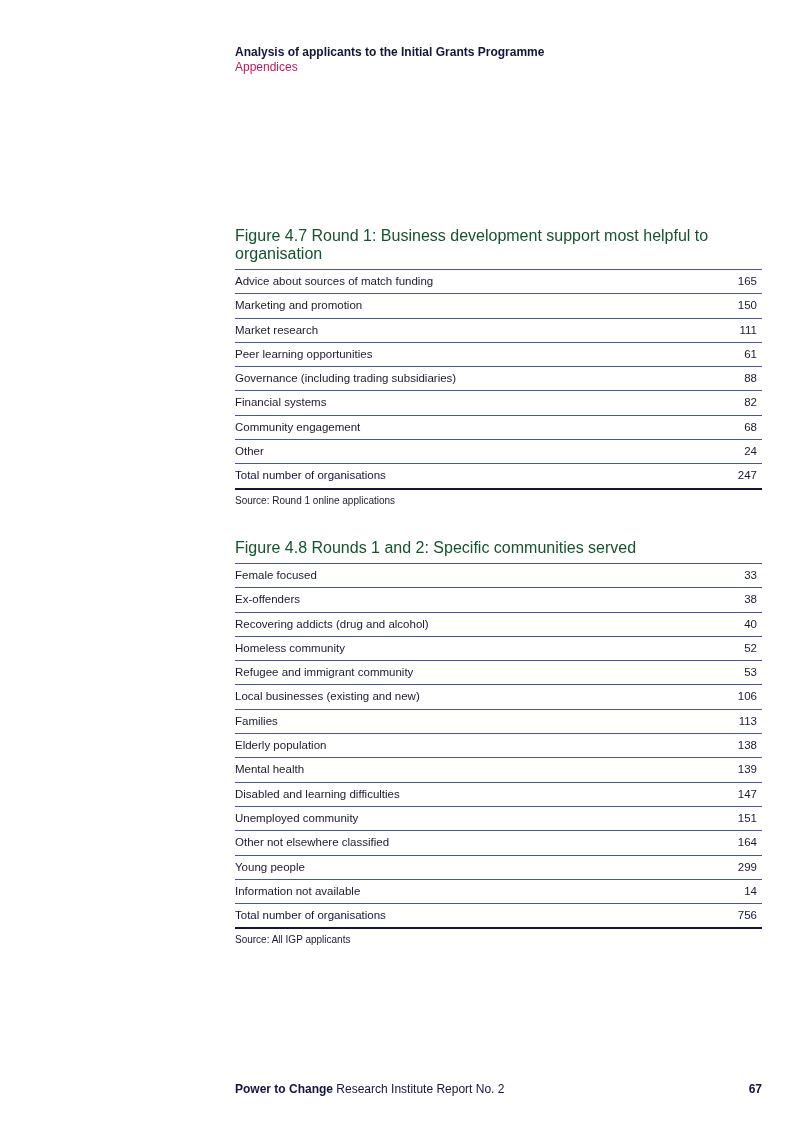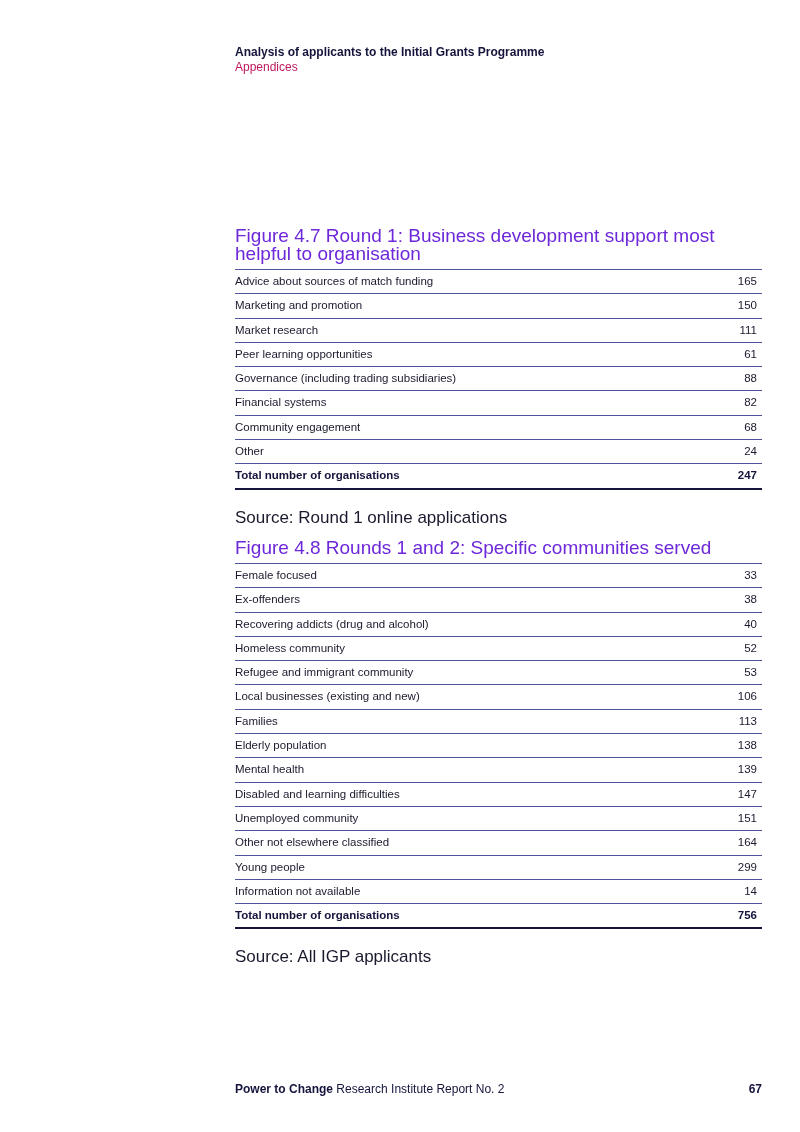--- a/index.html
+++ b/index.html
@@ -2,25 +2,25 @@
 <html><head>
   <meta charset="utf-8">
   <style>
     html, body { margin: 0; padding: 0; background: #ffffff; }
     body { width: 800px; height: 1132px; position: relative; overflow: hidden;
            font-family: "Liberation Sans", "DejaVu Sans", sans-serif; color: #14143c; }
     .header { position: absolute; left: 235px; top: 35px; font-size: 12px; line-height: 15px; margin-top: 10px; }
     .header .title { color: #14143c; font-weight: bold; }
     .header .sub { color: #be185d; }
     .fig { position: absolute; left: 235px; width: 527px; }
-    .fig-title { font-size: 19px; color: #6d28d9; line-height: 18px; margin-bottom: 6px; }
+    .fig-title { font-size: 16px; color: #14532d; line-height: 18px; margin-bottom: 6px; }
     .row { display: flex; justify-content: space-between; border-top: 1.5px solid #4d5499;
            height: 23.3px; line-height: 23.3px; font-size: 11.5px; color: #1a1a2e; padding: 0 5px 0 0; }
-    .row.total { font-weight: bold; color: #14143c; border-bottom: 2.5px solid #14143c; gap: 14px; }
-    .source { font-size: 17px; line-height: 22px; color: #1a1a2e; margin-top: 17px; }
+    .row.total { font-weight: normal; color: #14143c; border-bottom: 2.5px solid #14143c; gap: 14px; }
+    .source { font-size: 10px; line-height: 22px; color: #1a1a2e; }
     .footer { position: absolute; left: 235px; width: 527px; top: 1082px; font-size: 12px;
               display: flex; justify-content: space-between; color: #14143c; gap: 28px; }
     .footer b { font-weight: bold; }
   </style>
 </head>
 <body>
 
 <div class="header">
   <div class="title">Analysis of applicants to the Initial Grants Programme</div>
   <div class="sub">Appendices</div>

